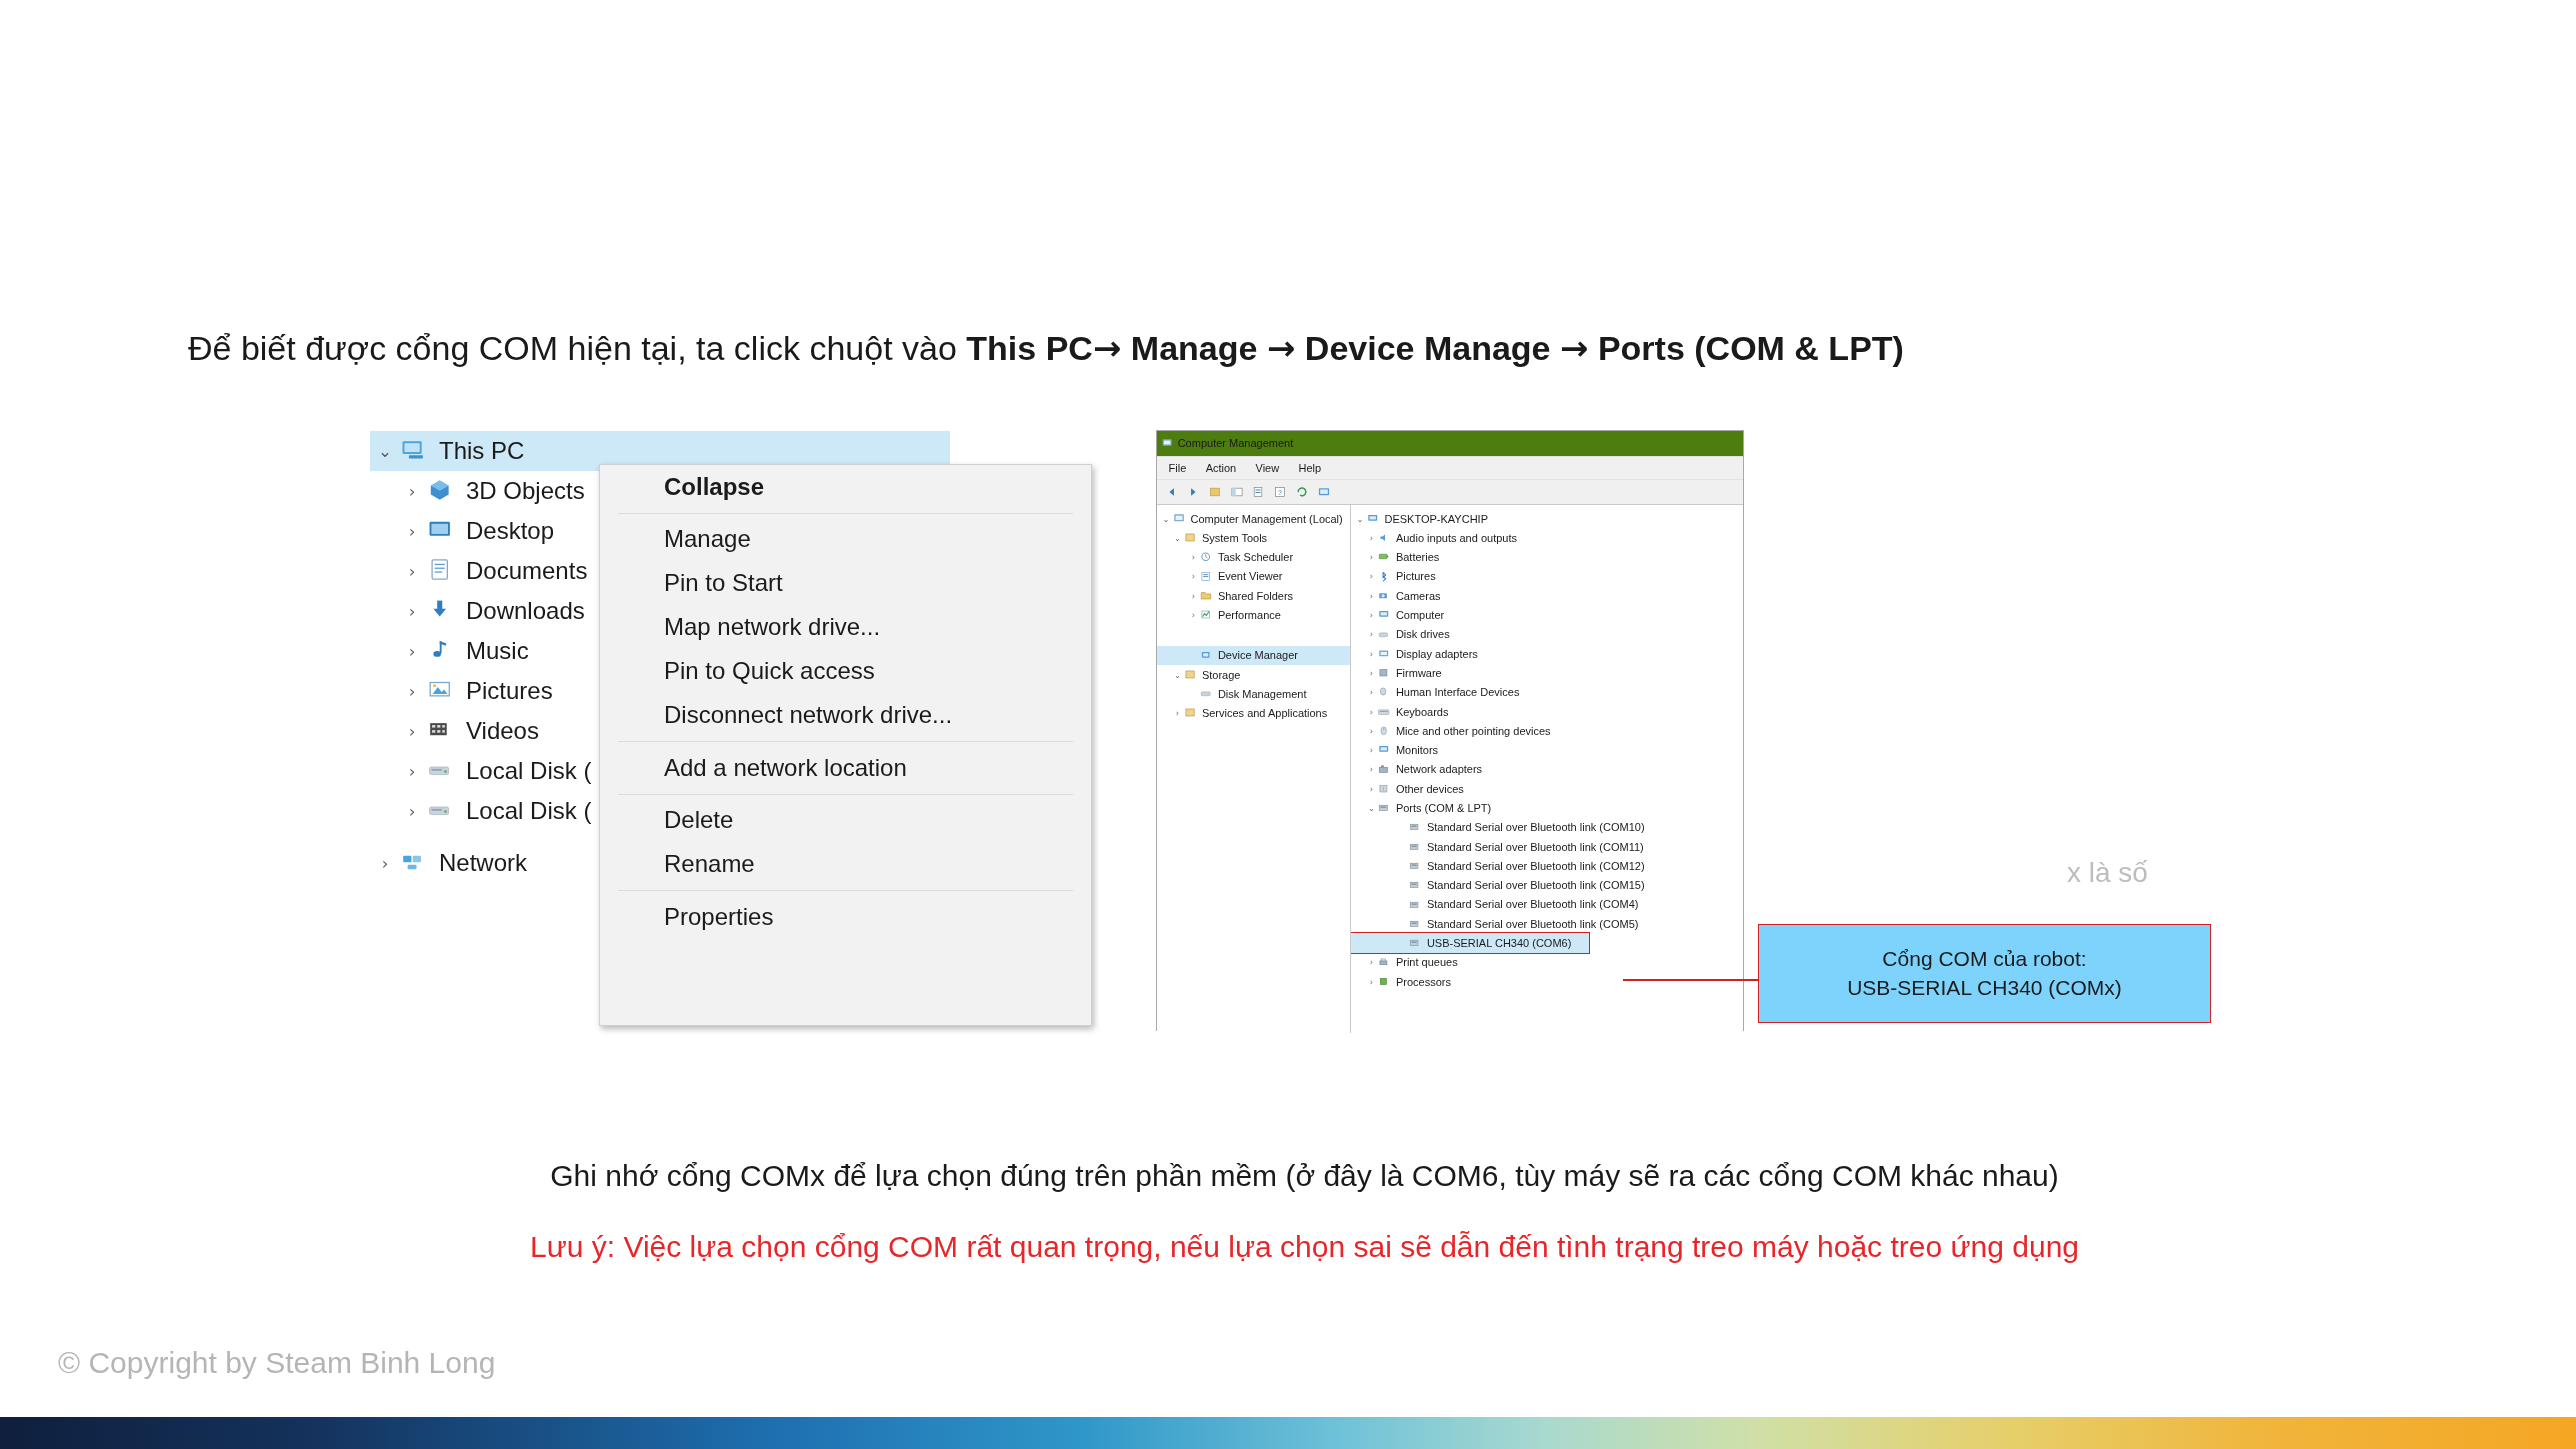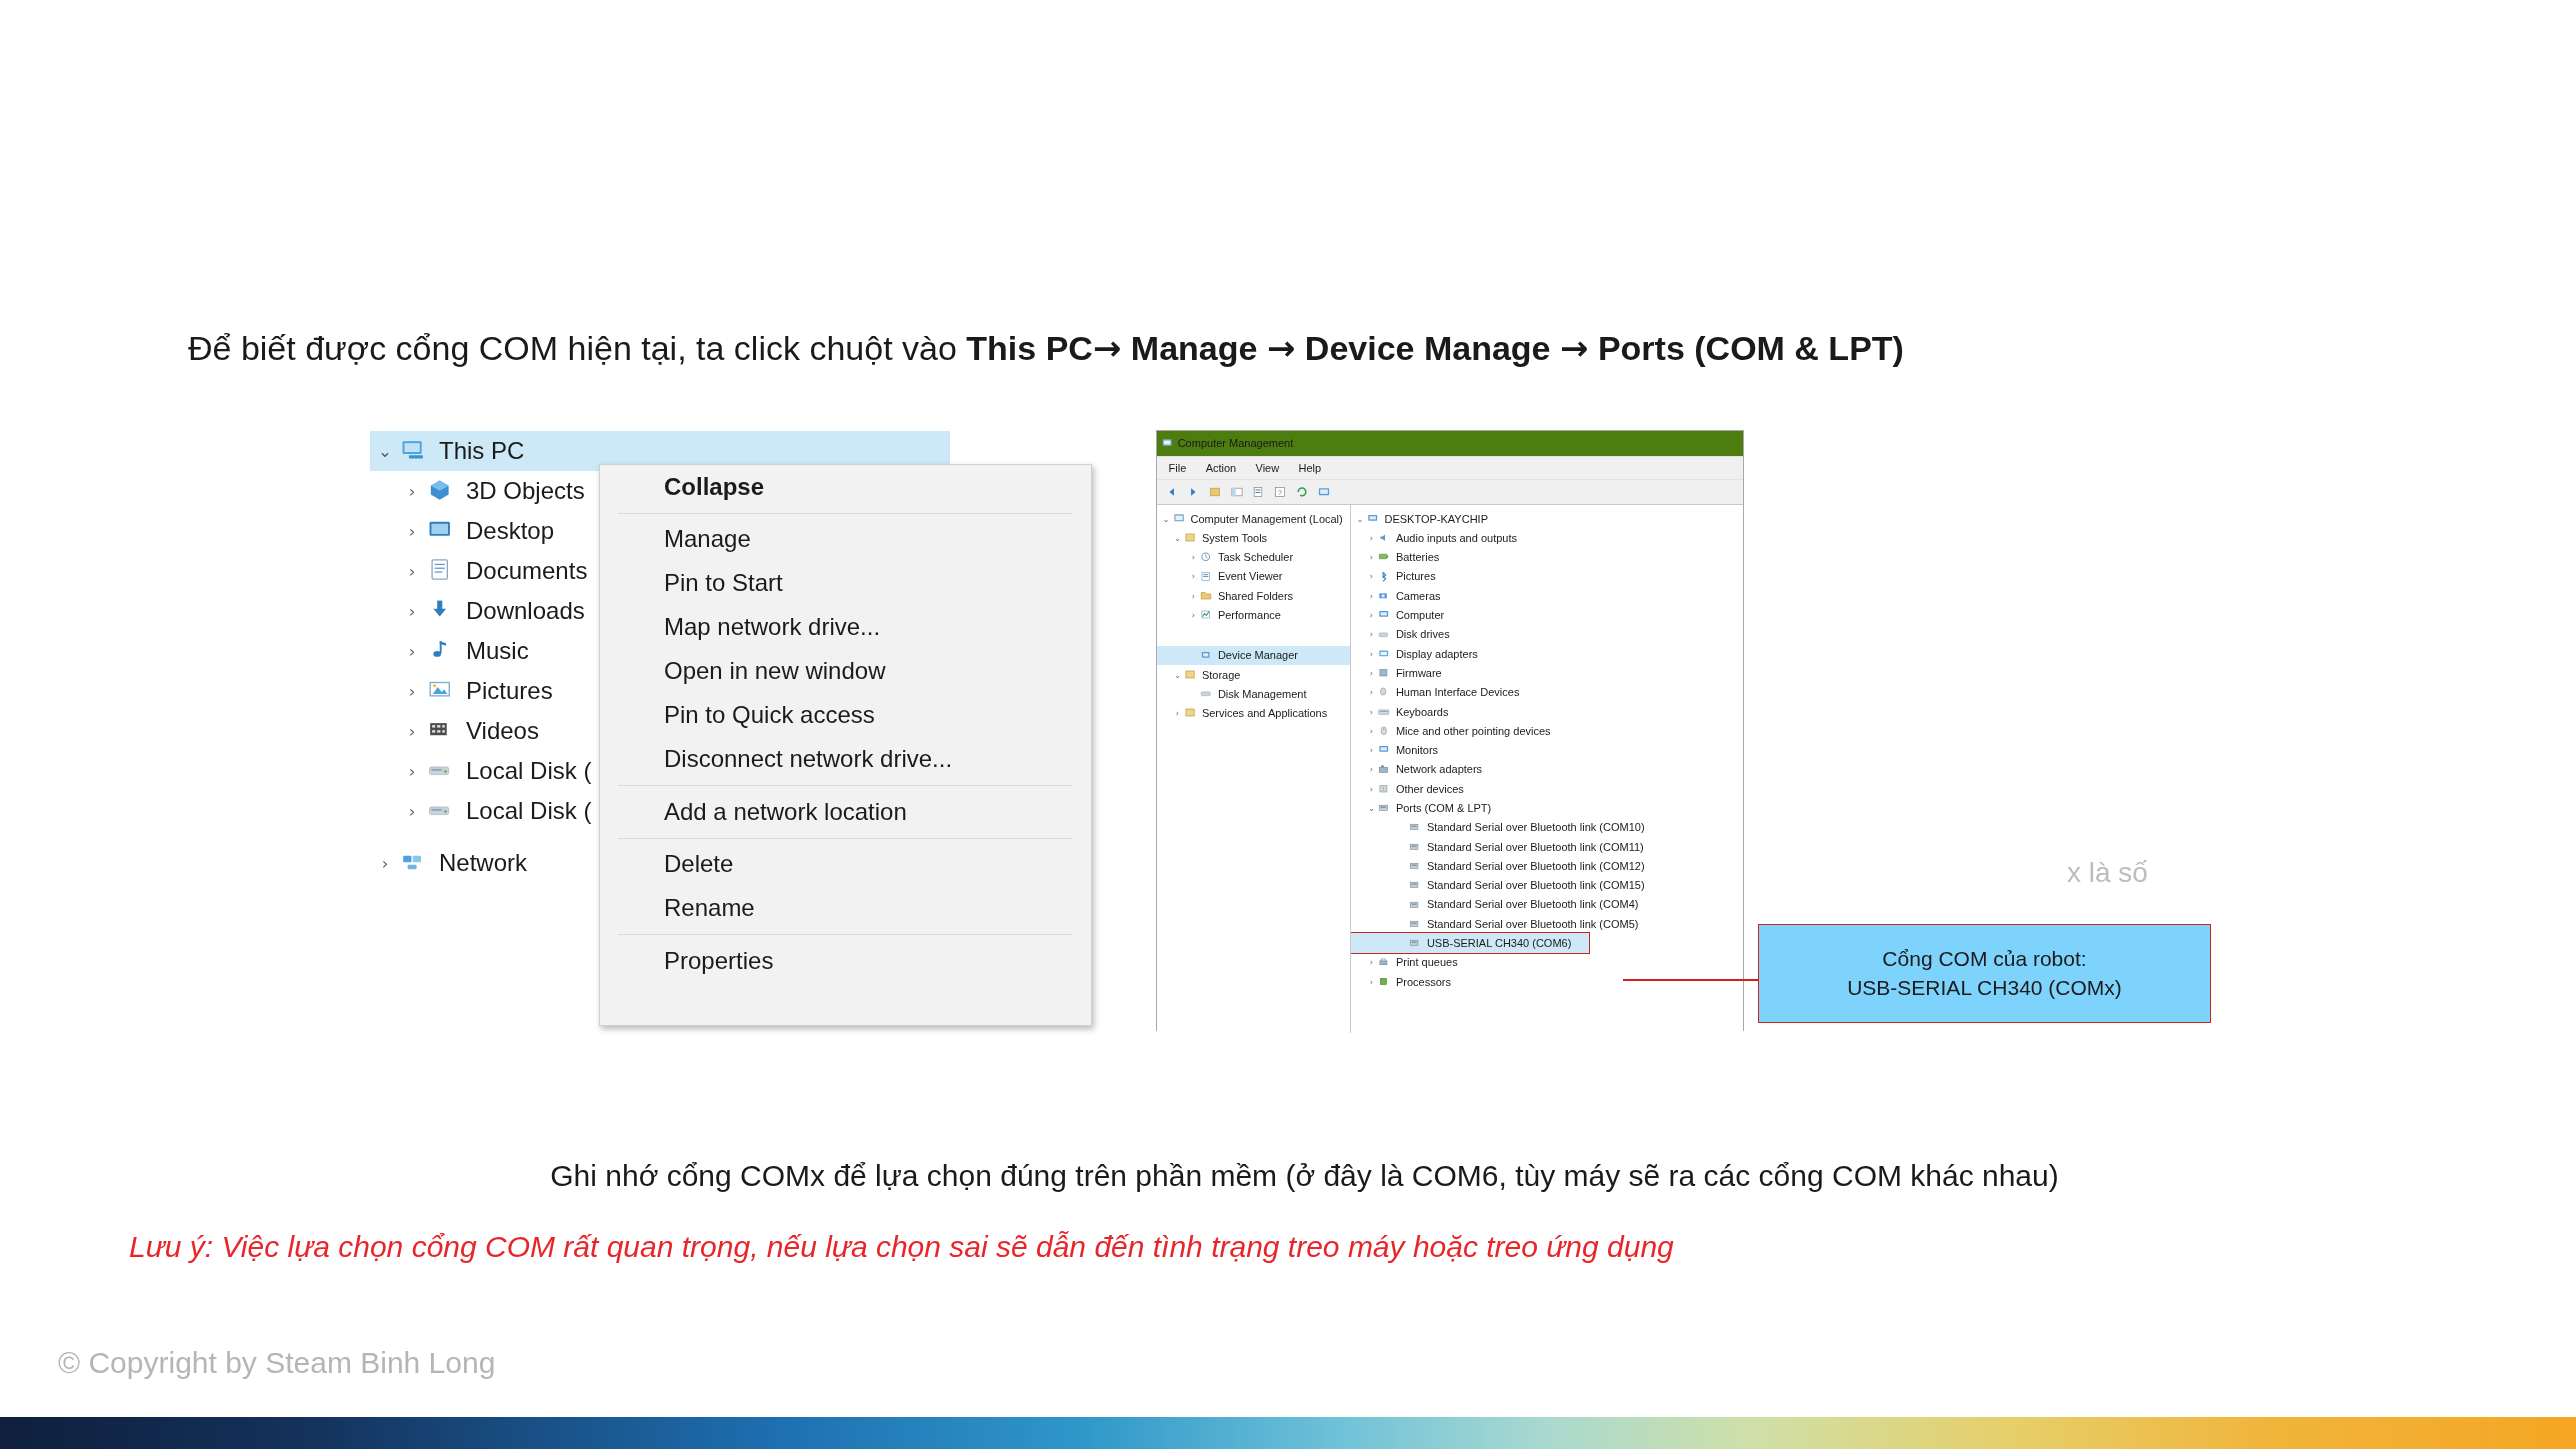--- a/index.html
+++ b/index.html
@@ -108,22 +108,22 @@
   #xlaso {
     left:2067px; top:857px; font-size:28px; color:#bdbdbd;
   }
 
   
   #note1 {
     left:129px; top:1159px; width:2351px; text-align:center;
     font-size:30px; color:#1a1a1a;
   }
   #note2 {
-    left:129px; top:1230px; width:2351px; 
-    font-size:30px; color:#e8262a; font-style:italic;
+    left:129px; top:1230px; width:2351px; text-align:center;
+    font-size:30px; color:#e8262a; 
   }
   #copyright {
     left:58px; top:1346px; font-size:30px; color:#b5b5b5;
   }
 
   
   #bottombar {
     left:0; top:1417px; width:2576px; height:32px;
     background:linear-gradient(90deg,#0f1f3d 0%, #14325c 12%, #1e6fb0 30%, #2f97c9 42%,
       #6fc2d8 52%, #a9d9cf 60%, #cfe0a8 68%, #e6cf6a 78%, #f0b53c 88%, #f5a623 100%);
@@ -272,21 +272,20 @@
     <span>Network</span>
   </div>
 </div>
 
 <div id="ctxmenu" class="abs">
   <div class="ctx-item bold">Collapse</div>
   <div class="ctx-sep"></div>
   <div class="ctx-item">Manage</div>
   <div class="ctx-item">Pin to Start</div>
   <div class="ctx-item">Map network drive...</div>
-  <div class="ctx-item">Open in new window</div>
   <div class="ctx-item">Pin to Quick access</div>
   <div class="ctx-item">Disconnect network drive...</div>
   <div class="ctx-sep"></div>
   <div class="ctx-item">Add a network location</div>
   <div class="ctx-sep"></div>
   <div class="ctx-item">Delete</div>
   <div class="ctx-item">Rename</div>
   <div class="ctx-sep"></div>
   <div class="ctx-item">Properties</div>
 </div>

